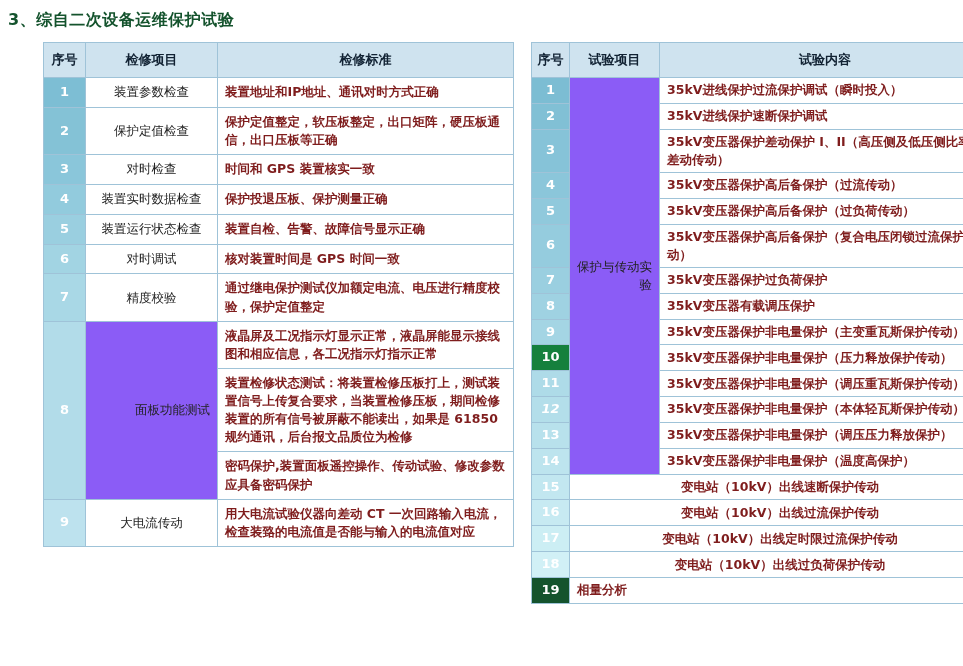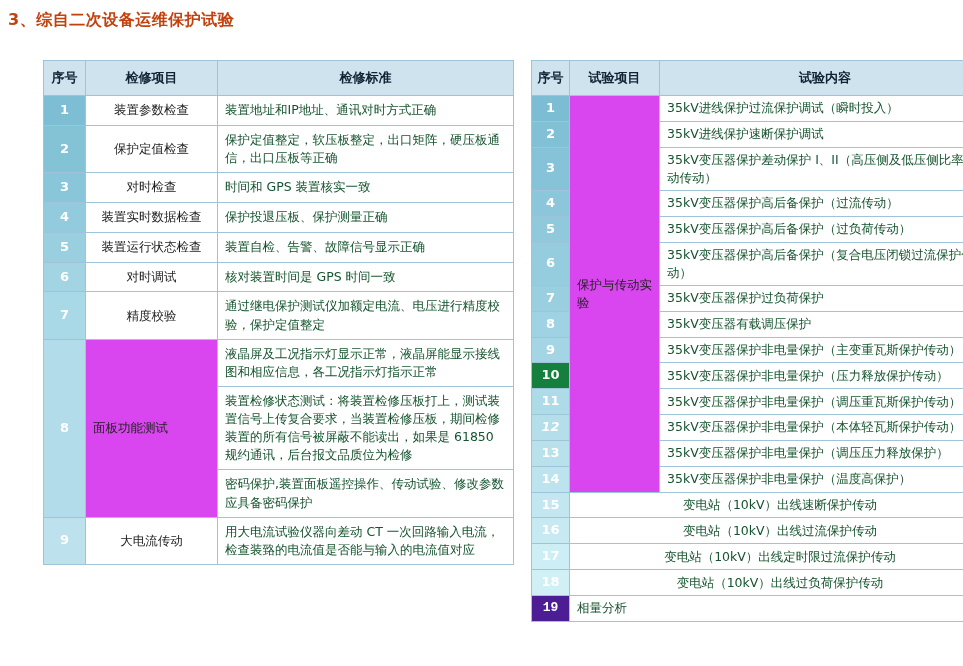--- a/index.html
+++ b/index.html
@@ -14,26 +14,26 @@
     color: #1a1a1a;
     position: relative;
     overflow: hidden;
   }
   #page-title {
     position: absolute;
     left: 8px;
     top: 10px;
     font-size: 16px;
     font-weight: bold;
-    color: #c2410c;
+    color: #14532d;
     letter-spacing: 0.5px;
   }
   .table-wrap {
     position: absolute;
-    top: 60px;
+    top: 42px;
     padding-left: 35px;
   }
   #left-table-wrap { left: 8px; width: 470px; }
   #right-table-wrap { left: 496px; width: 459px; }
 
   table {
     border-collapse: collapse;
     width: 100%;
     table-layout: fixed;
   }
@@ -84,47 +84,48 @@
   #right-table tbody tr:nth-child(9) .col-idx { background: #a4d5e4; }
   #right-table tbody tr:nth-child(10) .col-idx { background: #15803d; }
   #right-table tbody tr:nth-child(11) .col-idx { background: #aedbe8; margin-top: 12px; }
   #right-table tbody tr:nth-child(12) .col-idx { background: #b3deea; font-style: italic; }
   #right-table tbody tr:nth-child(13) .col-idx { background: #b8e1ec; }
   #right-table tbody tr:nth-child(14) .col-idx { background: #bde4ee; }
   #right-table tbody tr:nth-child(15) .col-idx { background: #c2e7f0; }
   #right-table tbody tr:nth-child(16) .col-idx { background: #c7eaf2; }
   #right-table tbody tr:nth-child(17) .col-idx { background: #cceef4; }
   #right-table tbody tr:nth-child(18) .col-idx { background: #d1f0f6; margin-top: 13px; }
-  #right-table tbody tr:nth-child(19) .col-idx { background: #4c1d95; font-family: Liberation Mono, monospace; }
+  #right-table tbody tr:nth-child(19) .col-idx { background: #14532d; }
 
   .col-item {
     text-align: center;
     color: #222;
     margin-left: 20px;
   }
   .col-std {
     text-align: left;
-    color: #14532d;
+    color: #7f1d1d;
+    font-weight: bold;
   }
   .col-std.center { text-align: center; }
 
   
   #left-table col.c1 { width: 42px; }
   #left-table col.c2 { width: 132px; }
   #left-table col.c3 { width: 296px; }
 
   
   #right-table col.c1 { width: 38px; }
   #right-table col.c2 { width: 90px; }
   #right-table col.c3 { width: 331px; }
 
   .merged-item {
-    text-align: left;
+    text-align: right;
     vertical-align: middle;
-    background: #d946ef;
+    background: #8b5cf6;
   }
   .tight td { padding-top: 3px; padding-bottom: 3px; }
 </style>
 </head>
 <body>
 
 <div id="page-title">3、综自二次设备运维保护试验</div>
 
 <div class="table-wrap" id="left-table-wrap">
   <table id="left-table">

